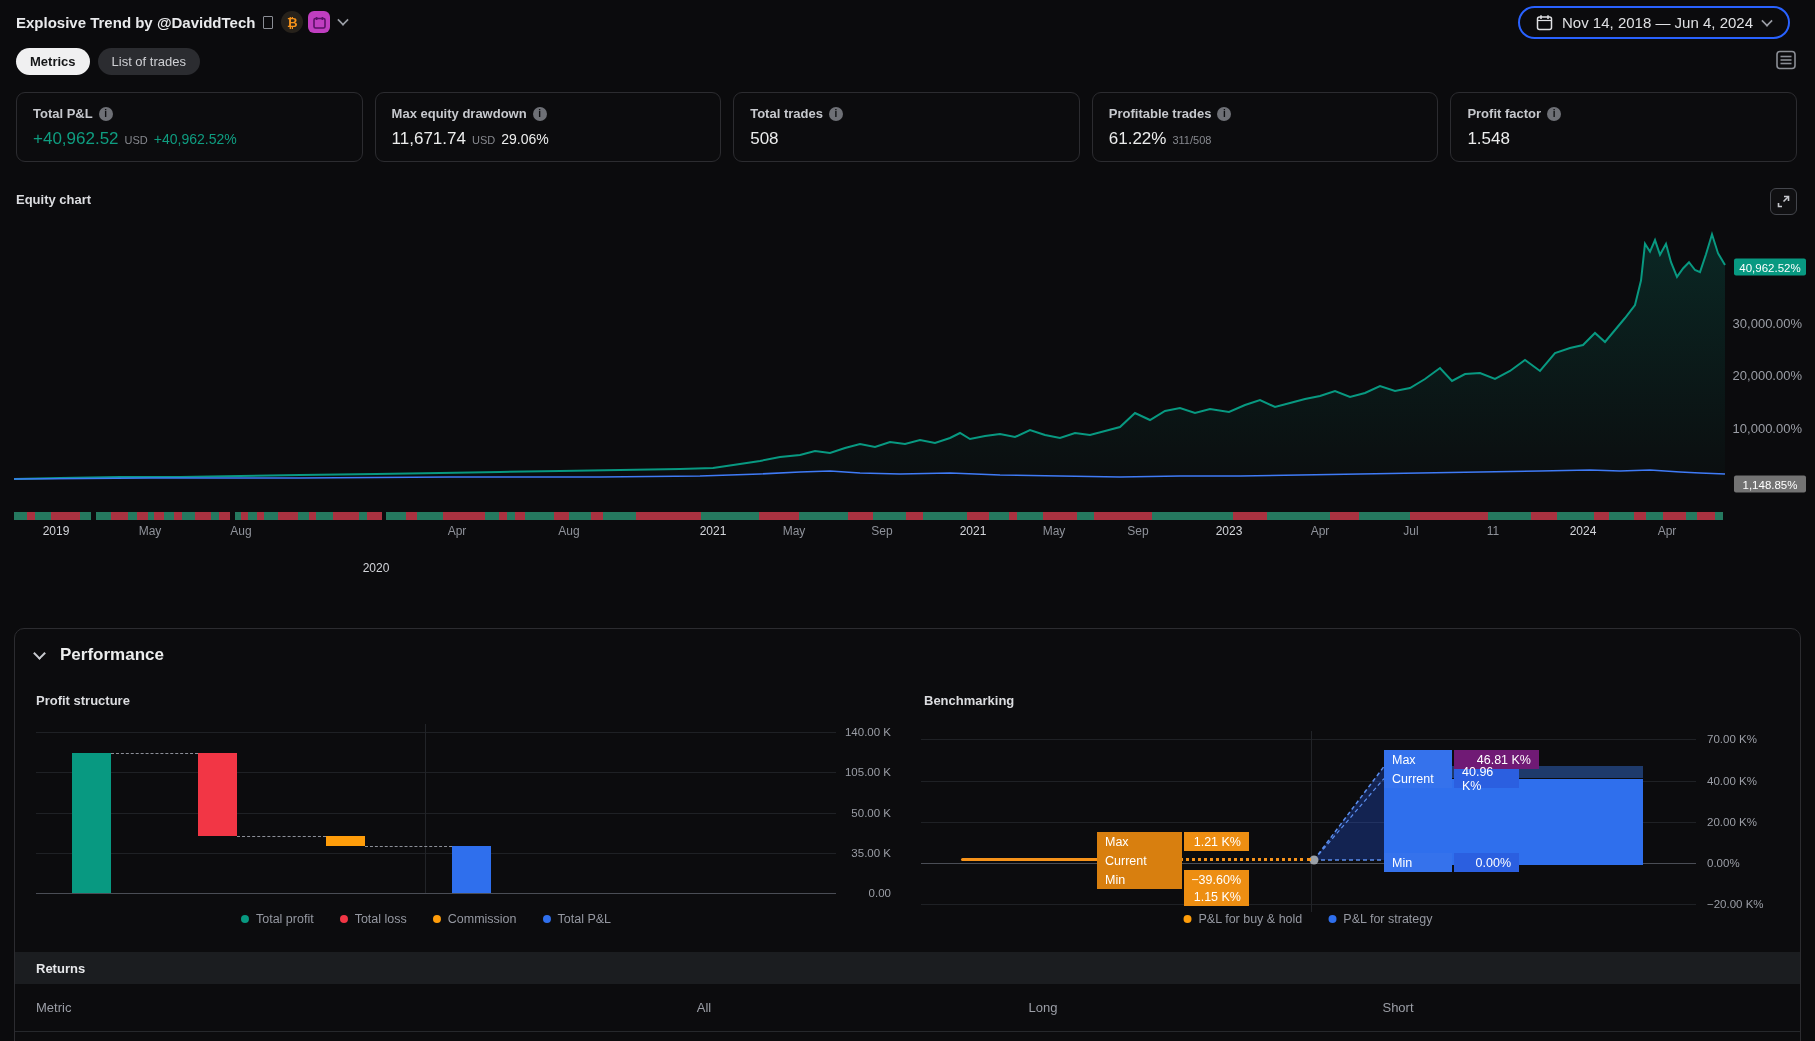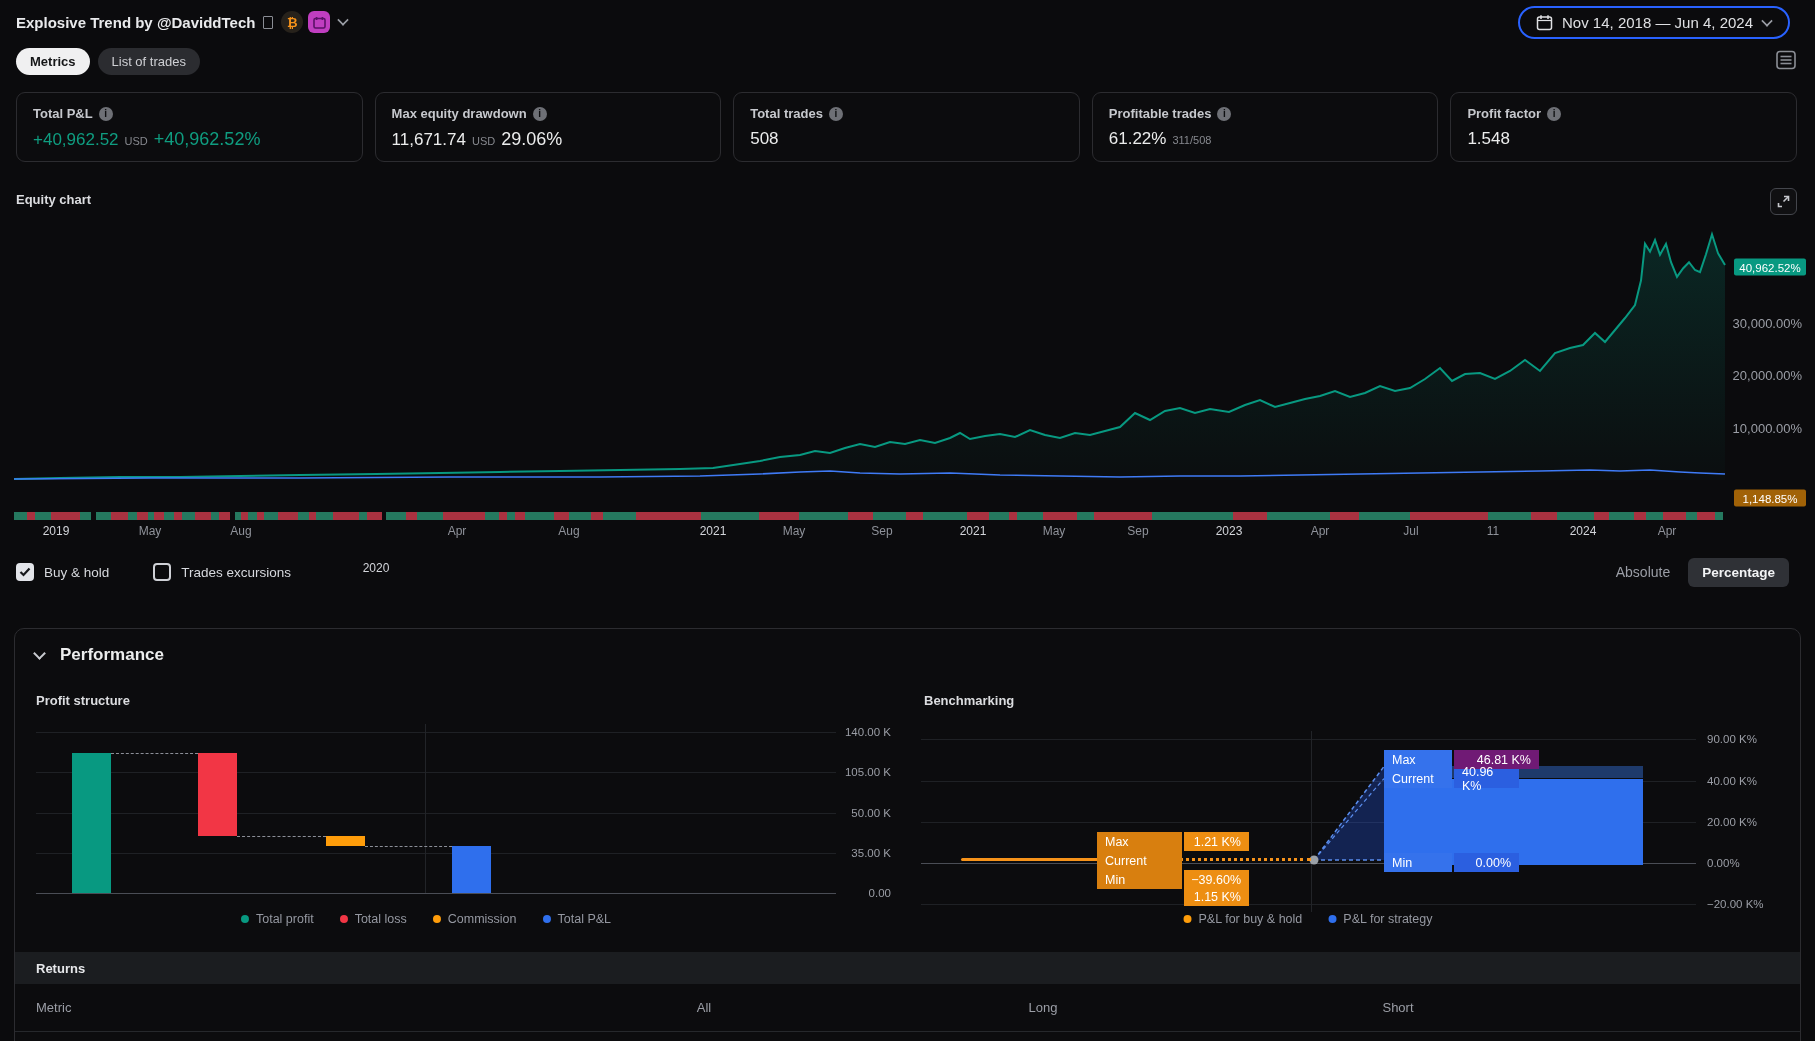--- a/index.html
+++ b/index.html
@@ -24,21 +24,21 @@
   .tab.active { background:#f0f0f1; color:#141517; font-weight:bold; }
   .tab.idle { background:#2b2c30; color:#cfd0d4; }
 
   
   .cards { position:absolute; left:16px; right:18px; top:92px; display:flex; gap:12px; }
   .card { flex:1; height:70px; border:1px solid #2c2c30; border-radius:9px; padding:13px 16px; background:#0c0c0e; }
   .card-title { display:flex; align-items:center; gap:6px; font-size:13px; font-weight:bold; color:#c6c8cd; }
   .info-i { width:14px; height:14px; border-radius:50%; background:#6e7076; color:#0e0f11; font-size:10px; font-weight:bold; display:inline-flex; align-items:center; justify-content:center; cursor:pointer; }
   .card-val { margin-top:8px; font-size:17px; color:#eceded; display:flex; align-items:baseline; gap:6px; }
   .card-val .unit { font-size:11px; color:#87898f; }
-  .card-val .sub { font-size:18px; }
+  .card-val .sub { font-size:14px; }
   .pos { color:#0f9d80; }
 
   
   .sec-label { position:absolute; left:16px; top:192px; font-size:13px; font-weight:bold; color:#dcdde0; }
   .expand-btn { position:absolute; right:18px; top:188px; width:27px; height:27px; border:1px solid #44464c; border-radius:6px; display:flex; align-items:center; justify-content:center; cursor:pointer; background:#101012; }
   .ytick { position:absolute; right:13px; width:90px; text-align:right; font-size:13px; color:#9b9ea6; transform:translateY(-50%); }
   .price-badge { position:absolute; right:9px; width:72px; height:17px; border-radius:2px; color:#fff; font-size:11.5px; display:flex; align-items:center; justify-content:center; transform:translateY(-50%); }
   .stripe { position:absolute; left:14px; right:92px; top:512px; height:8px; display:flex; }
   .stripe div { height:8px; }
   .xtick { position:absolute; top:524px; transform:translateX(-50%); font-size:12px; color:#8f929a; }
@@ -195,21 +195,21 @@
       </defs>
       <path d="M14,479.0 L60,478.0 L120,477.0 L180,477.0 L240,476.0 L300,475.0 L376,474.0 L440,473.0 L500,472.0 L560,471.0 L620,470.0 L680,469.0 L713,468.0 L740,464.0 L760,461.0 L780,457.0 L800,455.0 L815,451.0 L830,453.0 L845,448.0 L860,444.0 L875,447.0 L890,442.0 L905,444.0 L920,440.0 L935,443.0 L950,438.0 L960,433.0 L970,439.0 L985,436.0 L1000,434.0 L1015,437.0 L1030,430.0 L1045,435.0 L1060,438.0 L1075,433.0 L1090,435.0 L1105,431.0 L1120,427.0 L1135,413.0 L1150,420.0 L1165,411.0 L1180,408.0 L1195,413.0 L1210,409.0 L1229,412.0 L1245,405.0 L1260,400.0 L1275,407.0 L1290,403.0 L1305,399.0 L1320,396.0 L1335,391.0 L1350,397.0 L1365,393.0 L1380,386.0 L1395,391.0 L1410,388.0 L1425,379.0 L1440,368.0 L1452,381.0 L1465,374.0 L1480,373.0 L1495,379.0 L1510,371.0 L1525,360.0 L1540,371.0 L1555,353.0 L1570,348.0 L1583,345.0 L1595,333.0 L1605,342.0 L1615,330.0 L1625,318.0 L1635,305.0 L1641,280.5 L1645,243.8 L1650,251.7 L1655,240.1 L1660,254.8 L1666,243.8 L1671,262.2 L1677,276.9 L1683,268.5 L1689,262.2 L1695,270.0 L1700,272.1 L1706,254.3 L1712,234.3 L1718,253.2 L1725,265.0 L1725,480 L14,480 Z" fill="url(#gfill)"></path>
       <path d="M14,479.0 L60,478.0 L120,477.0 L180,477.0 L240,476.0 L300,475.0 L376,474.0 L440,473.0 L500,472.0 L560,471.0 L620,470.0 L680,469.0 L713,468.0 L740,464.0 L760,461.0 L780,457.0 L800,455.0 L815,451.0 L830,453.0 L845,448.0 L860,444.0 L875,447.0 L890,442.0 L905,444.0 L920,440.0 L935,443.0 L950,438.0 L960,433.0 L970,439.0 L985,436.0 L1000,434.0 L1015,437.0 L1030,430.0 L1045,435.0 L1060,438.0 L1075,433.0 L1090,435.0 L1105,431.0 L1120,427.0 L1135,413.0 L1150,420.0 L1165,411.0 L1180,408.0 L1195,413.0 L1210,409.0 L1229,412.0 L1245,405.0 L1260,400.0 L1275,407.0 L1290,403.0 L1305,399.0 L1320,396.0 L1335,391.0 L1350,397.0 L1365,393.0 L1380,386.0 L1395,391.0 L1410,388.0 L1425,379.0 L1440,368.0 L1452,381.0 L1465,374.0 L1480,373.0 L1495,379.0 L1510,371.0 L1525,360.0 L1540,371.0 L1555,353.0 L1570,348.0 L1583,345.0 L1595,333.0 L1605,342.0 L1615,330.0 L1625,318.0 L1635,305.0 L1641,280.5 L1645,243.8 L1650,251.7 L1655,240.1 L1660,254.8 L1666,243.8 L1671,262.2 L1677,276.9 L1683,268.5 L1689,262.2 L1695,270.0 L1700,272.1 L1706,254.3 L1712,234.3 L1718,253.2 L1725,265.0" fill="none" stroke="#089981" stroke-width="2"></path>
       <path d="M14,479.0 L150,478.0 L300,478.0 L450,477.0 L600,477.0 L700,476.0 L760,474.0 L800,472.0 L830,471.0 L860,473.0 L900,474.0 L950,473.0 L1000,475.0 L1060,476.0 L1120,477.0 L1180,476.0 L1240,476.0 L1300,475.0 L1360,474.0 L1420,473.0 L1480,472.0 L1540,471.0 L1590,470.0 L1620,471.0 L1650,470.0 L1680,472.0 L1700,473.0 L1725,474.0" fill="none" stroke="#3f7bf6" stroke-width="1.6"></path>
     </svg>
   <div id="equity-yticks">
       <div class="ytick" style="top: 323px;">30,000.00%</div>
       <div class="ytick" style="top: 375px;">20,000.00%</div>
       <div class="ytick" style="top: 428px;">10,000.00%</div>
       <div class="price-badge" style="top: 267px; background: rgb(8, 153, 129);">40,962.52%</div>
-      <div class="price-badge" style="top: 498px; background: #a16207;">1,148.85%</div>
+      <div class="price-badge" style="top: 484px; background: #737373;">1,148.85%</div>
     </div>
   <div class="stripe" id="stripe">
       <div style="flex-grow: 8; background: rgb(37, 121, 95);"></div>
       <div style="flex-grow: 5; background: rgb(169, 50, 64);"></div>
       <div style="flex-grow: 10; background: rgb(37, 121, 95);"></div>
       <div style="flex-grow: 18; background: rgb(169, 50, 64);"></div>
       <div style="flex-grow: 7; background: rgb(37, 121, 95);"></div>
       <div style="flex-grow: 3; background: transparent;"></div>
       <div style="flex-grow: 9; background: rgb(37, 121, 95);"></div>
       <div style="flex-grow: 11; background: rgb(169, 50, 64);"></div>
@@ -297,38 +297,20 @@
       <div class="xtick" style="left: 1054px;">May</div>
       <div class="xtick" style="left: 1138px;">Sep</div>
       <div class="xtick major" style="left: 1229px;">2023</div>
       <div class="xtick" style="left: 1320px;">Apr</div>
       <div class="xtick" style="left: 1411px;">Jul</div>
       <div class="xtick" style="left: 1493px;">11</div>
       <div class="xtick major" style="left: 1583px;">2024</div>
       <div class="xtick" style="left: 1667px;">Apr</div>
     </div>
 
-  <div class="controls">
-    <div class="cb-group">
-      <span class="cb on">
-        <svg width="12" height="10" viewBox="0 0 12 10">
-            <polyline points="1.5,5 4.5,8 10.5,1.5" fill="none" stroke="#17181c" stroke-width="2.2"></polyline>
-          </svg>
-      </span>
-      <span class="cb-label">Buy &amp; hold</span>
-    </div>
-    <div class="cb-group">
-      <span class="cb off"></span>
-      <span class="cb-label">Trades excursions</span>
-    </div>
-    <div class="scale-right">
-      <span class="scale-plain">Absolute</span>
-      <span class="scale-pill">Percentage</span>
-    </div>
-  </div>
 
   <div class="panel" id="panel">
     <div class="panel-header">
       <span class="panel-chev"></span>
       <span class="panel-title">Performance</span>
     </div>
     <div class="chart-sub" style="left:21px; top:64px;">Profit structure</div>
     <div class="chart-sub" style="left:909px; top:64px;">Benchmarking</div>
     <div id="profit-chart">
         <div class="hline" style="left: 21px; width: 800px; top: 103px;"></div>
@@ -363,21 +345,21 @@
             <span>Commission</span>
           </div>
           <div class="legend-item">
             <span class="dot" style="background: rgb(47, 111, 237);"></span>
             <span>Total P&amp;L</span>
           </div>
         </div>
       </div>
     <div id="bench-chart">
         <div class="hline" style="left: 906px; width: 775px; top: 110px;"></div>
-        <div class="btick" style="left: 1692px; top: 110px;">90.00 K%</div>
+        <div class="btick" style="left: 1692px; top: 110px;">70.00 K%</div>
         <div class="hline" style="left: 906px; width: 775px; top: 152px;"></div>
         <div class="btick" style="left: 1692px; top: 152px;">40.00 K%</div>
         <div class="hline" style="left: 906px; width: 775px; top: 193px;"></div>
         <div class="btick" style="left: 1692px; top: 193px;">20.00 K%</div>
         <div class="hline zero" style="left: 906px; width: 775px; top: 234px;"></div>
         <div class="btick" style="left: 1692px; top: 234px;">0.00%</div>
         <div class="hline" style="left: 906px; width: 775px; top: 275px;"></div>
         <div class="btick" style="left: 1692px; top: 275px;">−20.00 K%</div>
         <div class="vline" style="left: 1296px; top: 102px; height: 181px;"></div>
         <div class="bar" style="left: 1369px; top: 137px; width: 259px; height: 12px; background: rgb(30, 58, 107);"></div>

